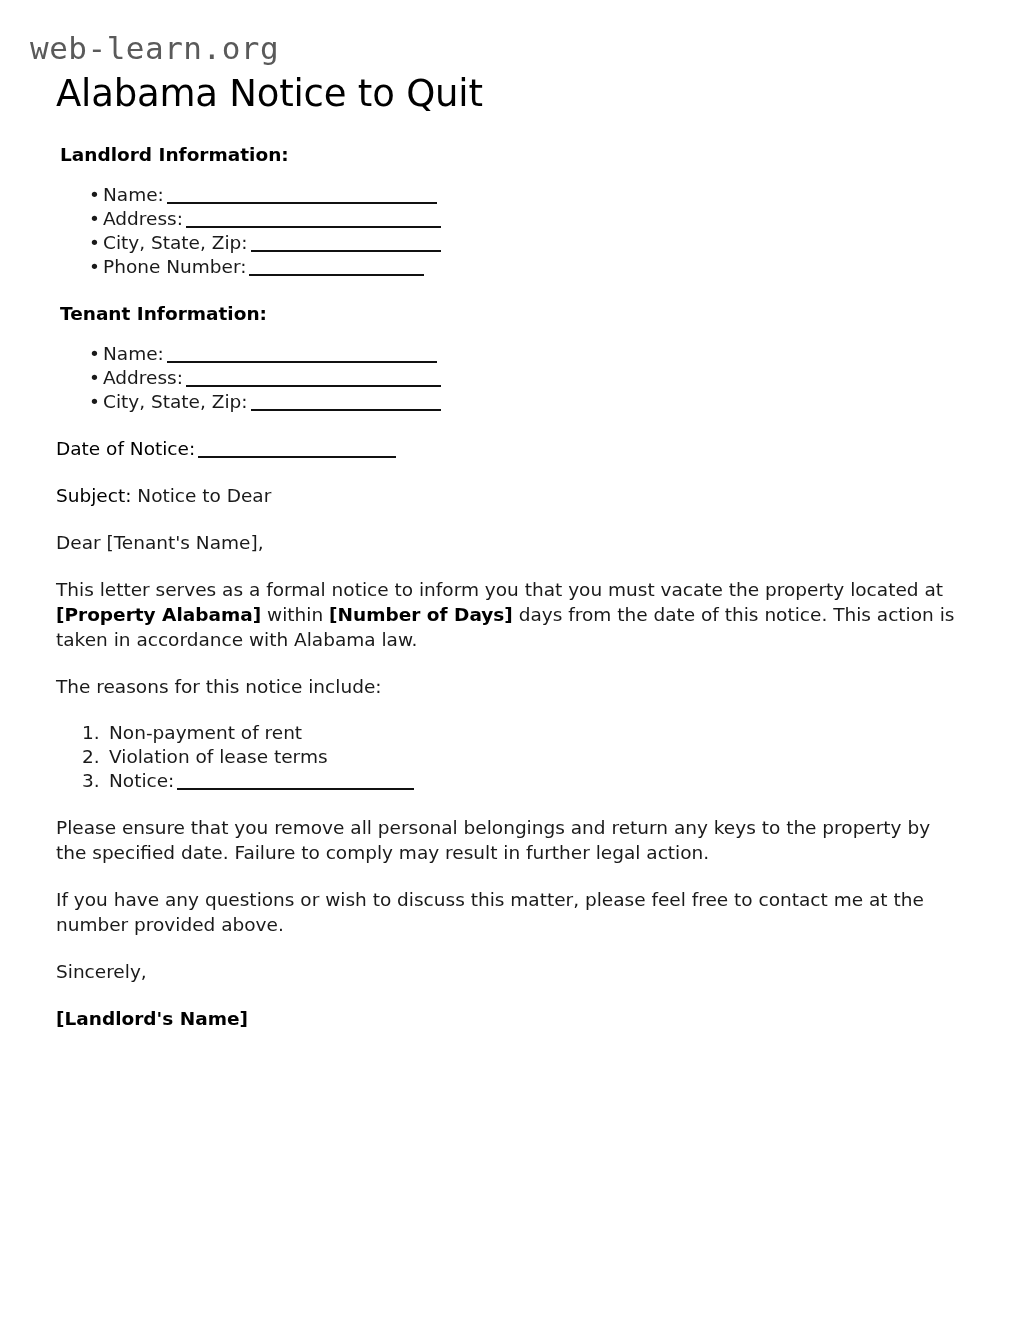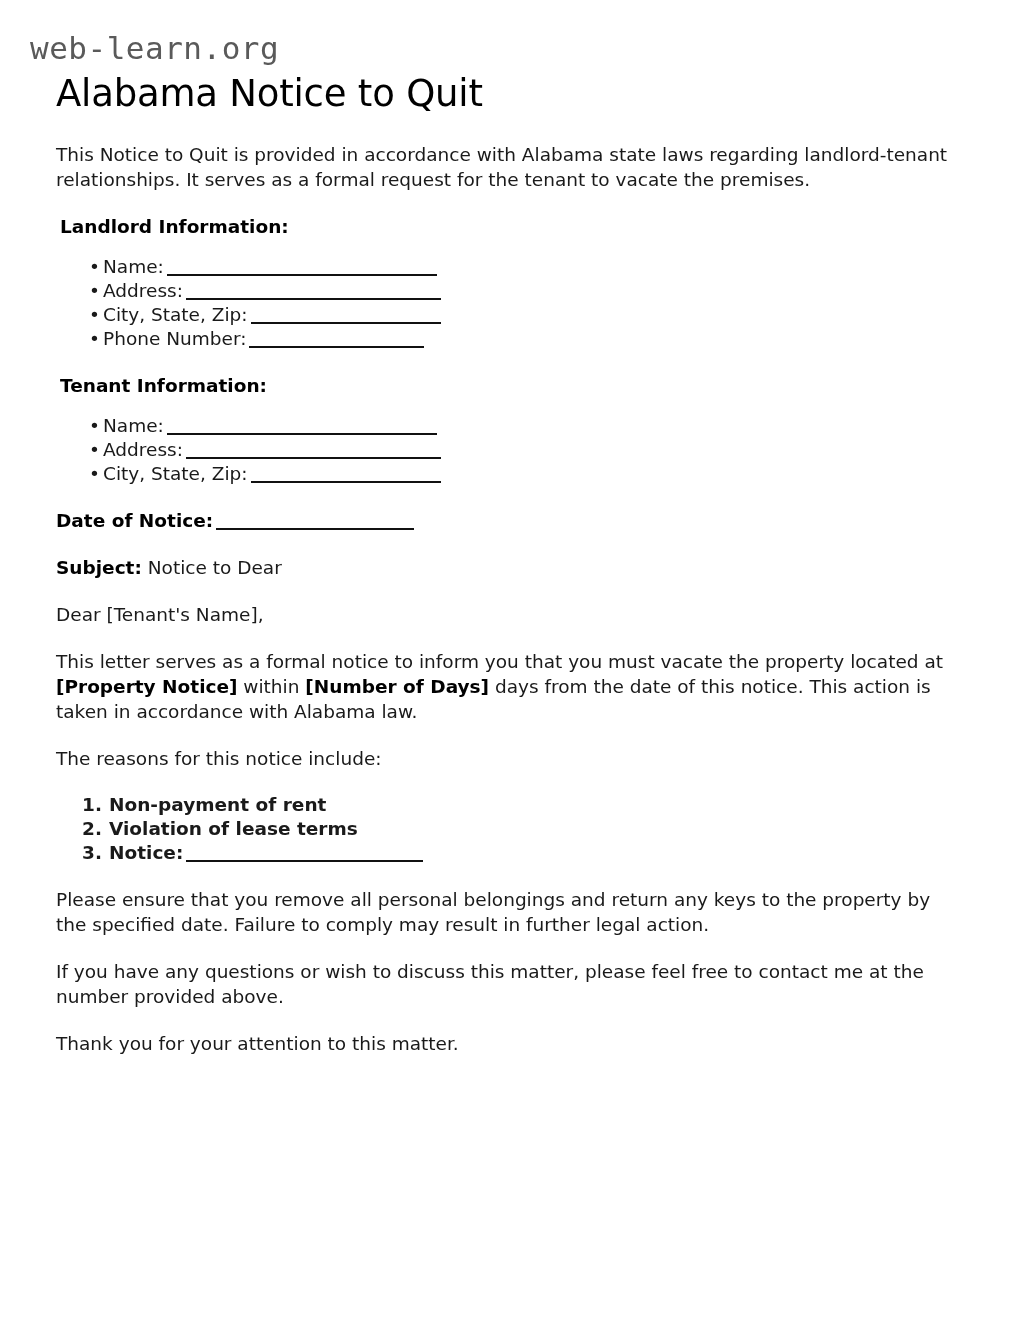--- a/index.html
+++ b/index.html
@@ -89,21 +89,20 @@
     padding: 0 0 0 26px;
   }
   ol.reasons li {
     position: relative;
     counter-increment: reason;
     font-size: 18.5px;
     line-height: 24px;
     padding-left: 27px;
     margin: 0;
     white-space: nowrap;
-    font-weight: bold;
   }
   ol.reasons li::before {
     content: counter(reason) ".";
     position: absolute;
     left: 0;
     top: 0;
     font-size: 18.5px;
     line-height: 24px;
   }
   .blank {
@@ -115,34 +114,33 @@
     height: 16px;
     margin-left: 3px;
   }
   .b-xl { width: 270px; }
   .b-lg { width: 255px; }
   .b-md { width: 190px; }
   .b-mdp { width: 175px; }
   .b-date { width: 198px; }
   .b-other { width: 237px; }
   strong { font-weight: bold; color: #000000; }
-  .line-label { font-weight: bold; color: #000000; }
+  .line-label { font-weight: normal; color: #000000; }
 </style>
 </head>
 <body>
 
 <div class="page">
 
   <div class="watermark">web-learn.org</div>
 
   <div class="content">
 
     <h1 class="doc-title">Alabama Notice to Quit</h1>
 
-    <p class="para">This Notice to Quit is provided in accordance with Alabama state laws regarding landlord-tenant relationships. It serves as a formal request for the tenant to vacate the premises.</p>
 
     <h3 class="section-head">Landlord Information:</h3>
 
     <ul class="field-list">
       <li><span>Name:</span><span class="blank b-xl"></span></li>
       <li><span>Address:</span><span class="blank b-lg"></span></li>
       <li><span>City, State, Zip:</span><span class="blank b-md"></span></li>
       <li><span>Phone Number:</span><span class="blank b-mdp"></span></li>
     </ul>
 
@@ -159,34 +157,36 @@
     </p>
 
     <p class="para">
       <span class="line-label">Subject:</span>
       <span>Notice to Dear</span>
     </p>
 
     <p class="para">Dear [Tenant's Name],</p>
 
     <p class="para">
-      <span>This letter serves as a formal notice to inform you that you must vacate the property located at </span><strong>[Property Notice]</strong><span> within </span><strong>[Number of Days]</strong><span> days from the date of this notice. This action is taken in accordance with Alabama law.</span>
+      <span>This letter serves as a formal notice to inform you that you must vacate the property located at </span><strong>[Property Alabama]</strong><span> within </span><strong>[Number of Days]</strong><span> days from the date of this notice. This action is taken in accordance with Alabama law.</span>
     </p>
 
     <p class="para">The reasons for this notice include:</p>
 
     <ol class="reasons">
       <li><span>Non-payment of rent</span></li>
       <li><span>Violation of lease terms</span></li>
       <li><span>Notice:</span><span class="blank b-other"></span></li>
     </ol>
 
     <p class="para">Please ensure that you remove all personal belongings and return any keys to the property by the specified date. Failure to comply may result in further legal action.</p>
 
     <p class="para">If you have any questions or wish to discuss this matter, please feel free to contact me at the number provided above.</p>
 
-    <p class="para">Thank you for your attention to this matter.</p>
 
     <p class="para">Sincerely,</p>
 
+    <p class="para">
+      <strong>[Landlord's Name]</strong>
+    </p>
 
   </div>
 </div>
 
 </body></html>

